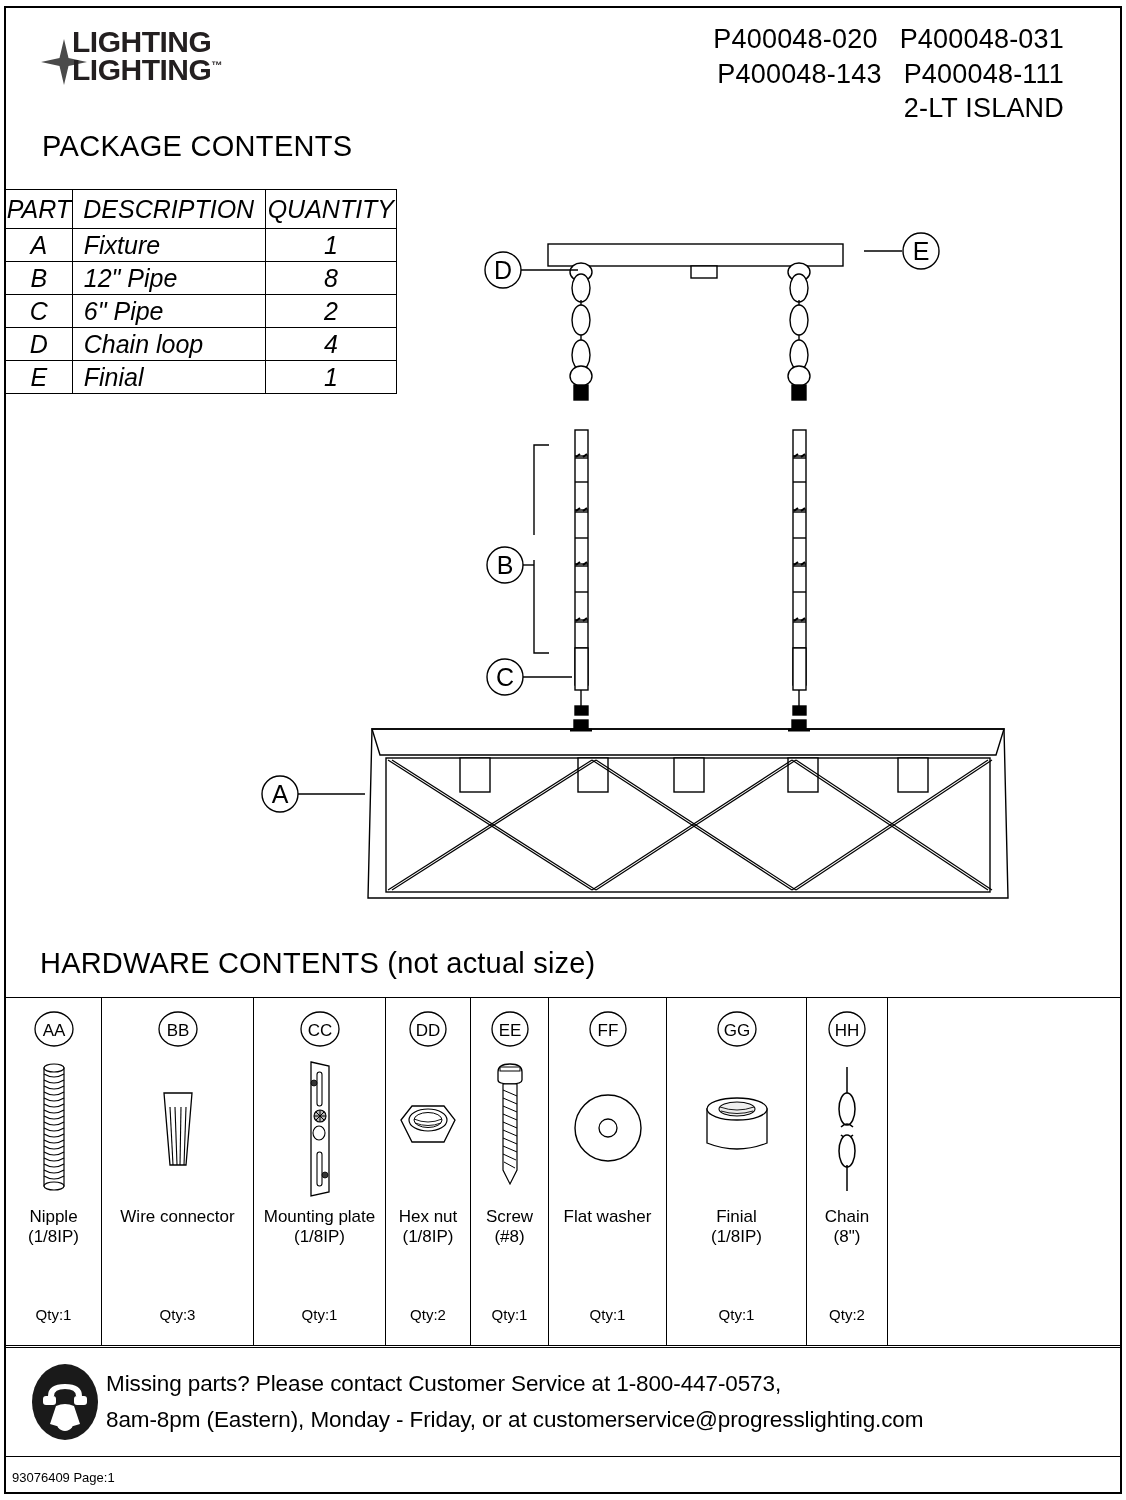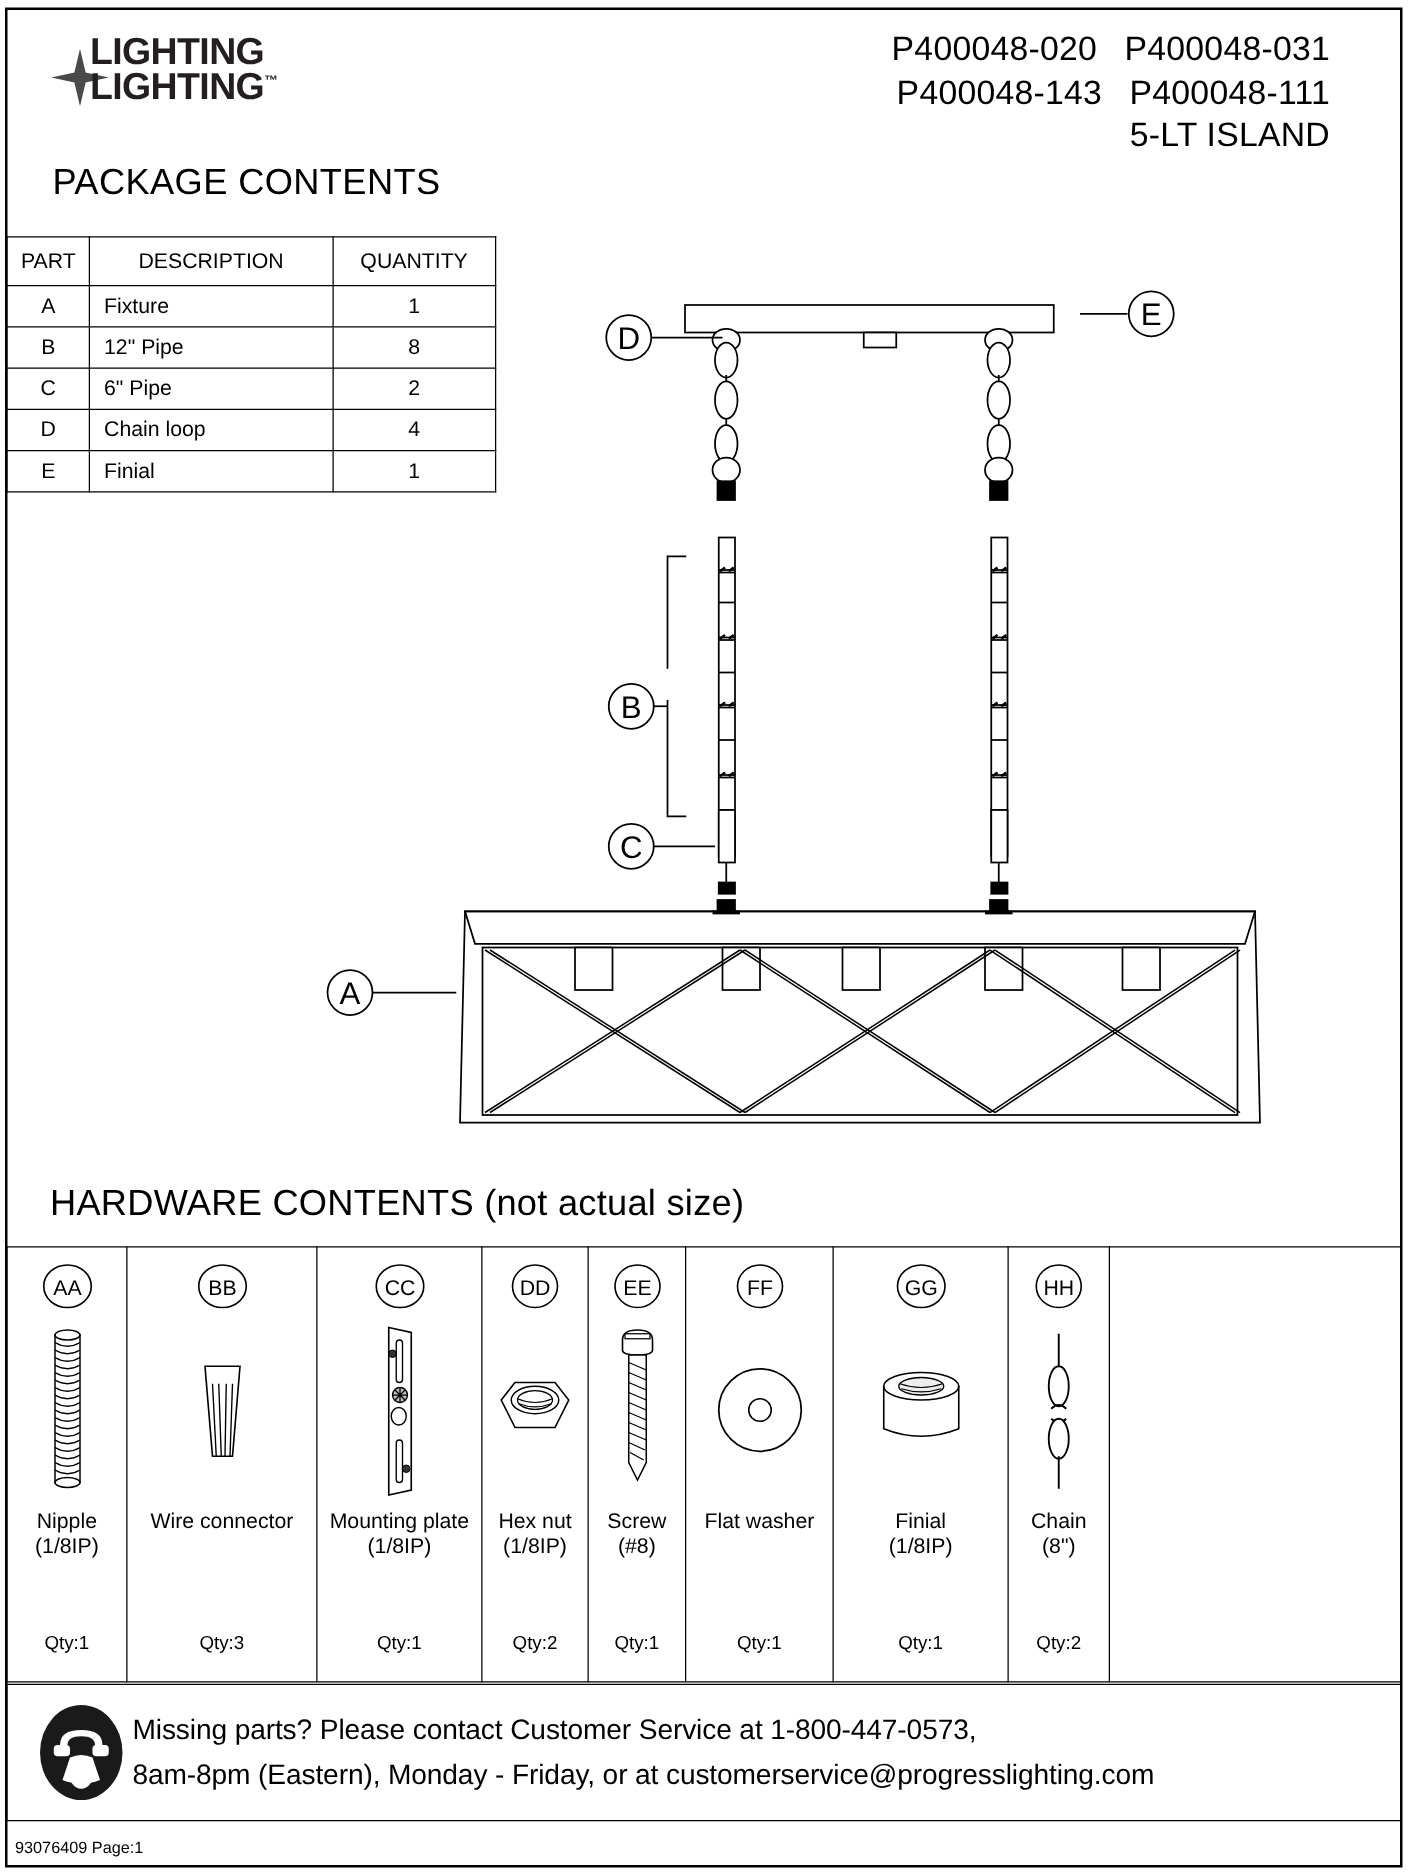--- a/index.html
+++ b/index.html
@@ -16,21 +16,21 @@
   .tm{font-size:11px;vertical-align:super;font-weight:bold;}
 
   .codes{position:absolute;right:62px;top:22px;text-align:right;font-size:27px;line-height:1.28;letter-spacing:0.2px;}
   .codes .row{white-space:pre;}
   .codes .gap{display:inline-block;width:22px;}
 
   .pkg-title{position:absolute;left:42px;top:130px;font-size:29px;letter-spacing:0.3px;}
 
   
   .parts{position:absolute;left:5px;top:189px;width:392px;border-collapse:collapse;}
-  .parts td,.parts th{border:1.4px solid #000;font-weight:normal;font-size:17px;padding:1px 0;height:30px;}
+  .parts td,.parts th{border:1.4px solid #000;font-weight:normal;font-size:25px;padding:1px 0;height:30px;font-style:italic;}
   .parts .c-part{width:66px;text-align:center;}
   .parts .c-desc{width:185px;text-align:left;padding-left:11px;}
   .parts .c-qty{width:131px;text-align:center;}
   .parts tr.head td{text-align:center;padding-left:0;height:36px;}
   .parts tr.head td.c-desc{text-align:center;padding-left:0;}
 
   
   .diagram{position:absolute;left:0;top:180px;width:1118px;height:740px;}
 
   
@@ -62,21 +62,21 @@
     </svg>
     <div class="logo-text">
       <div class="logo-l1">LIGHTING</div>
       <div class="logo-l2"><span>LIGHTING</span><span class="tm">™</span></div>
     </div>
   </div>
 
   <div class="codes">
     <div class="row"><span>P400048-020</span><span class="gap"></span><span>P400048-031</span></div>
     <div class="row"><span>P400048-143</span><span class="gap"></span><span>P400048-111</span></div>
-    <div class="row">5-LT ISLAND</div>
+    <div class="row">2-LT ISLAND</div>
   </div>
 
   <div class="pkg-title">PACKAGE CONTENTS</div>
 
   <table class="parts">
     <tbody>
       <tr class="head">
         <td class="c-part">PART</td>
         <td class="c-desc">DESCRIPTION</td>
         <td class="c-qty">QUANTITY</td>

